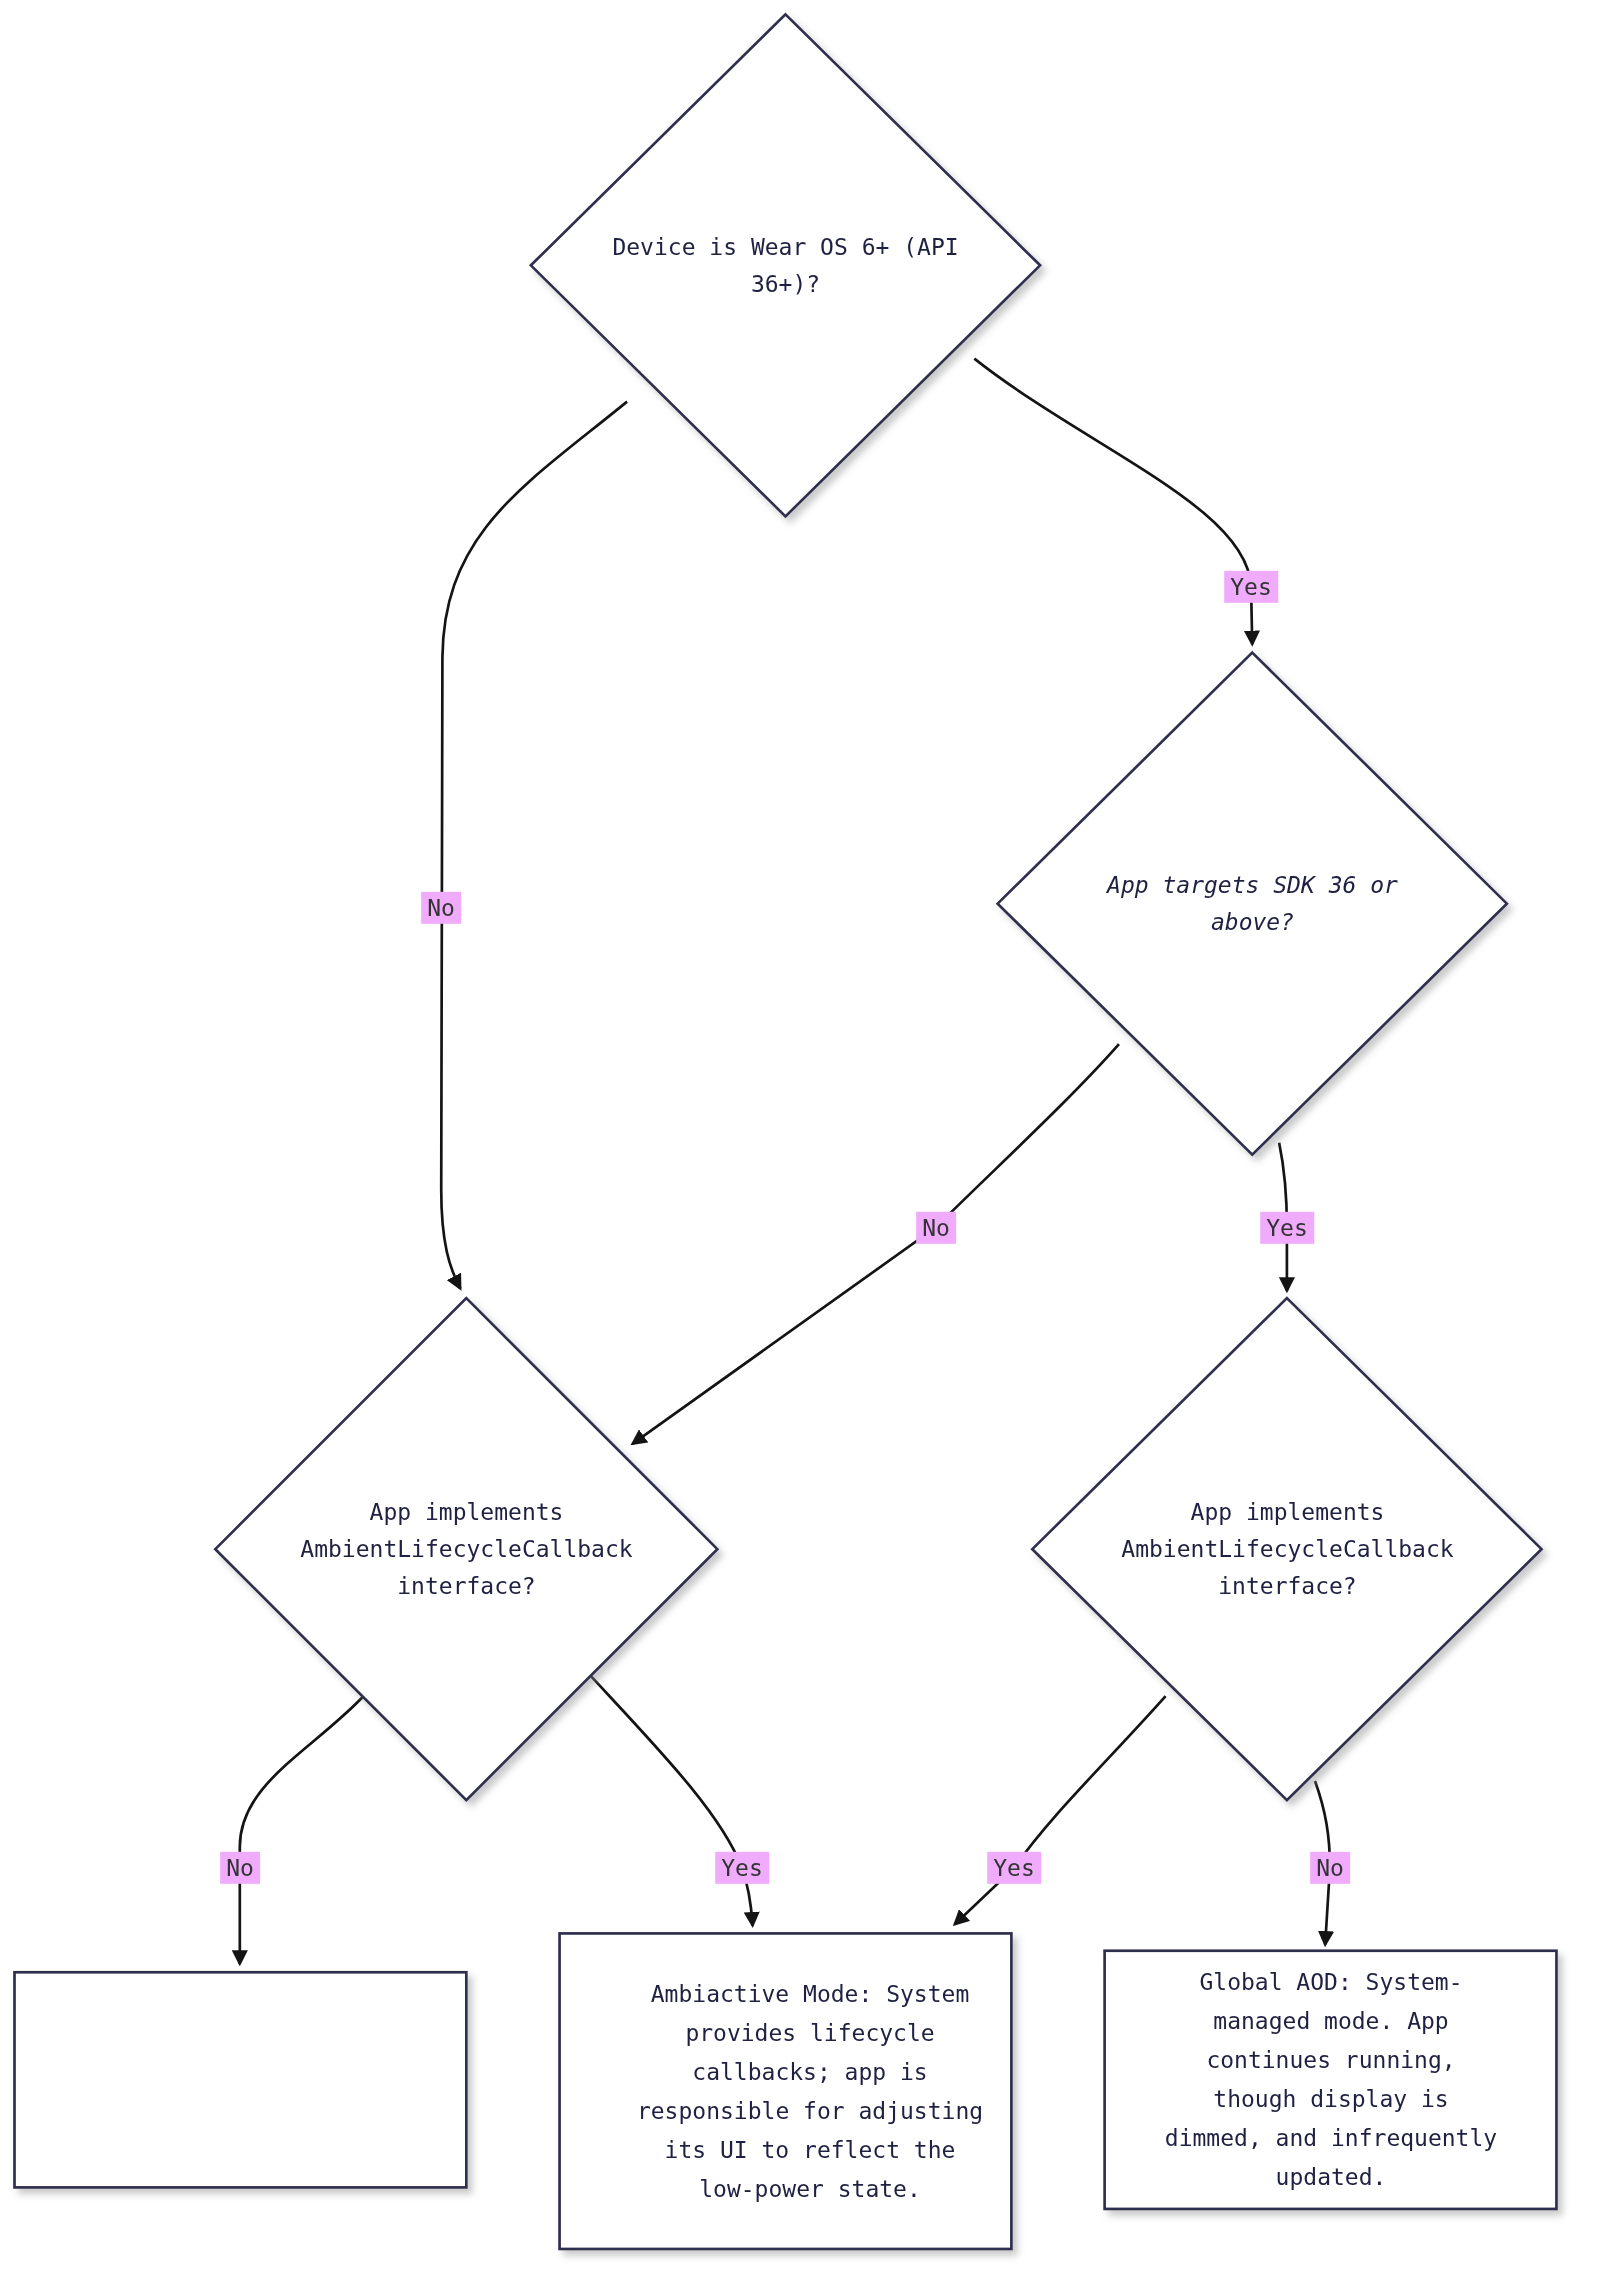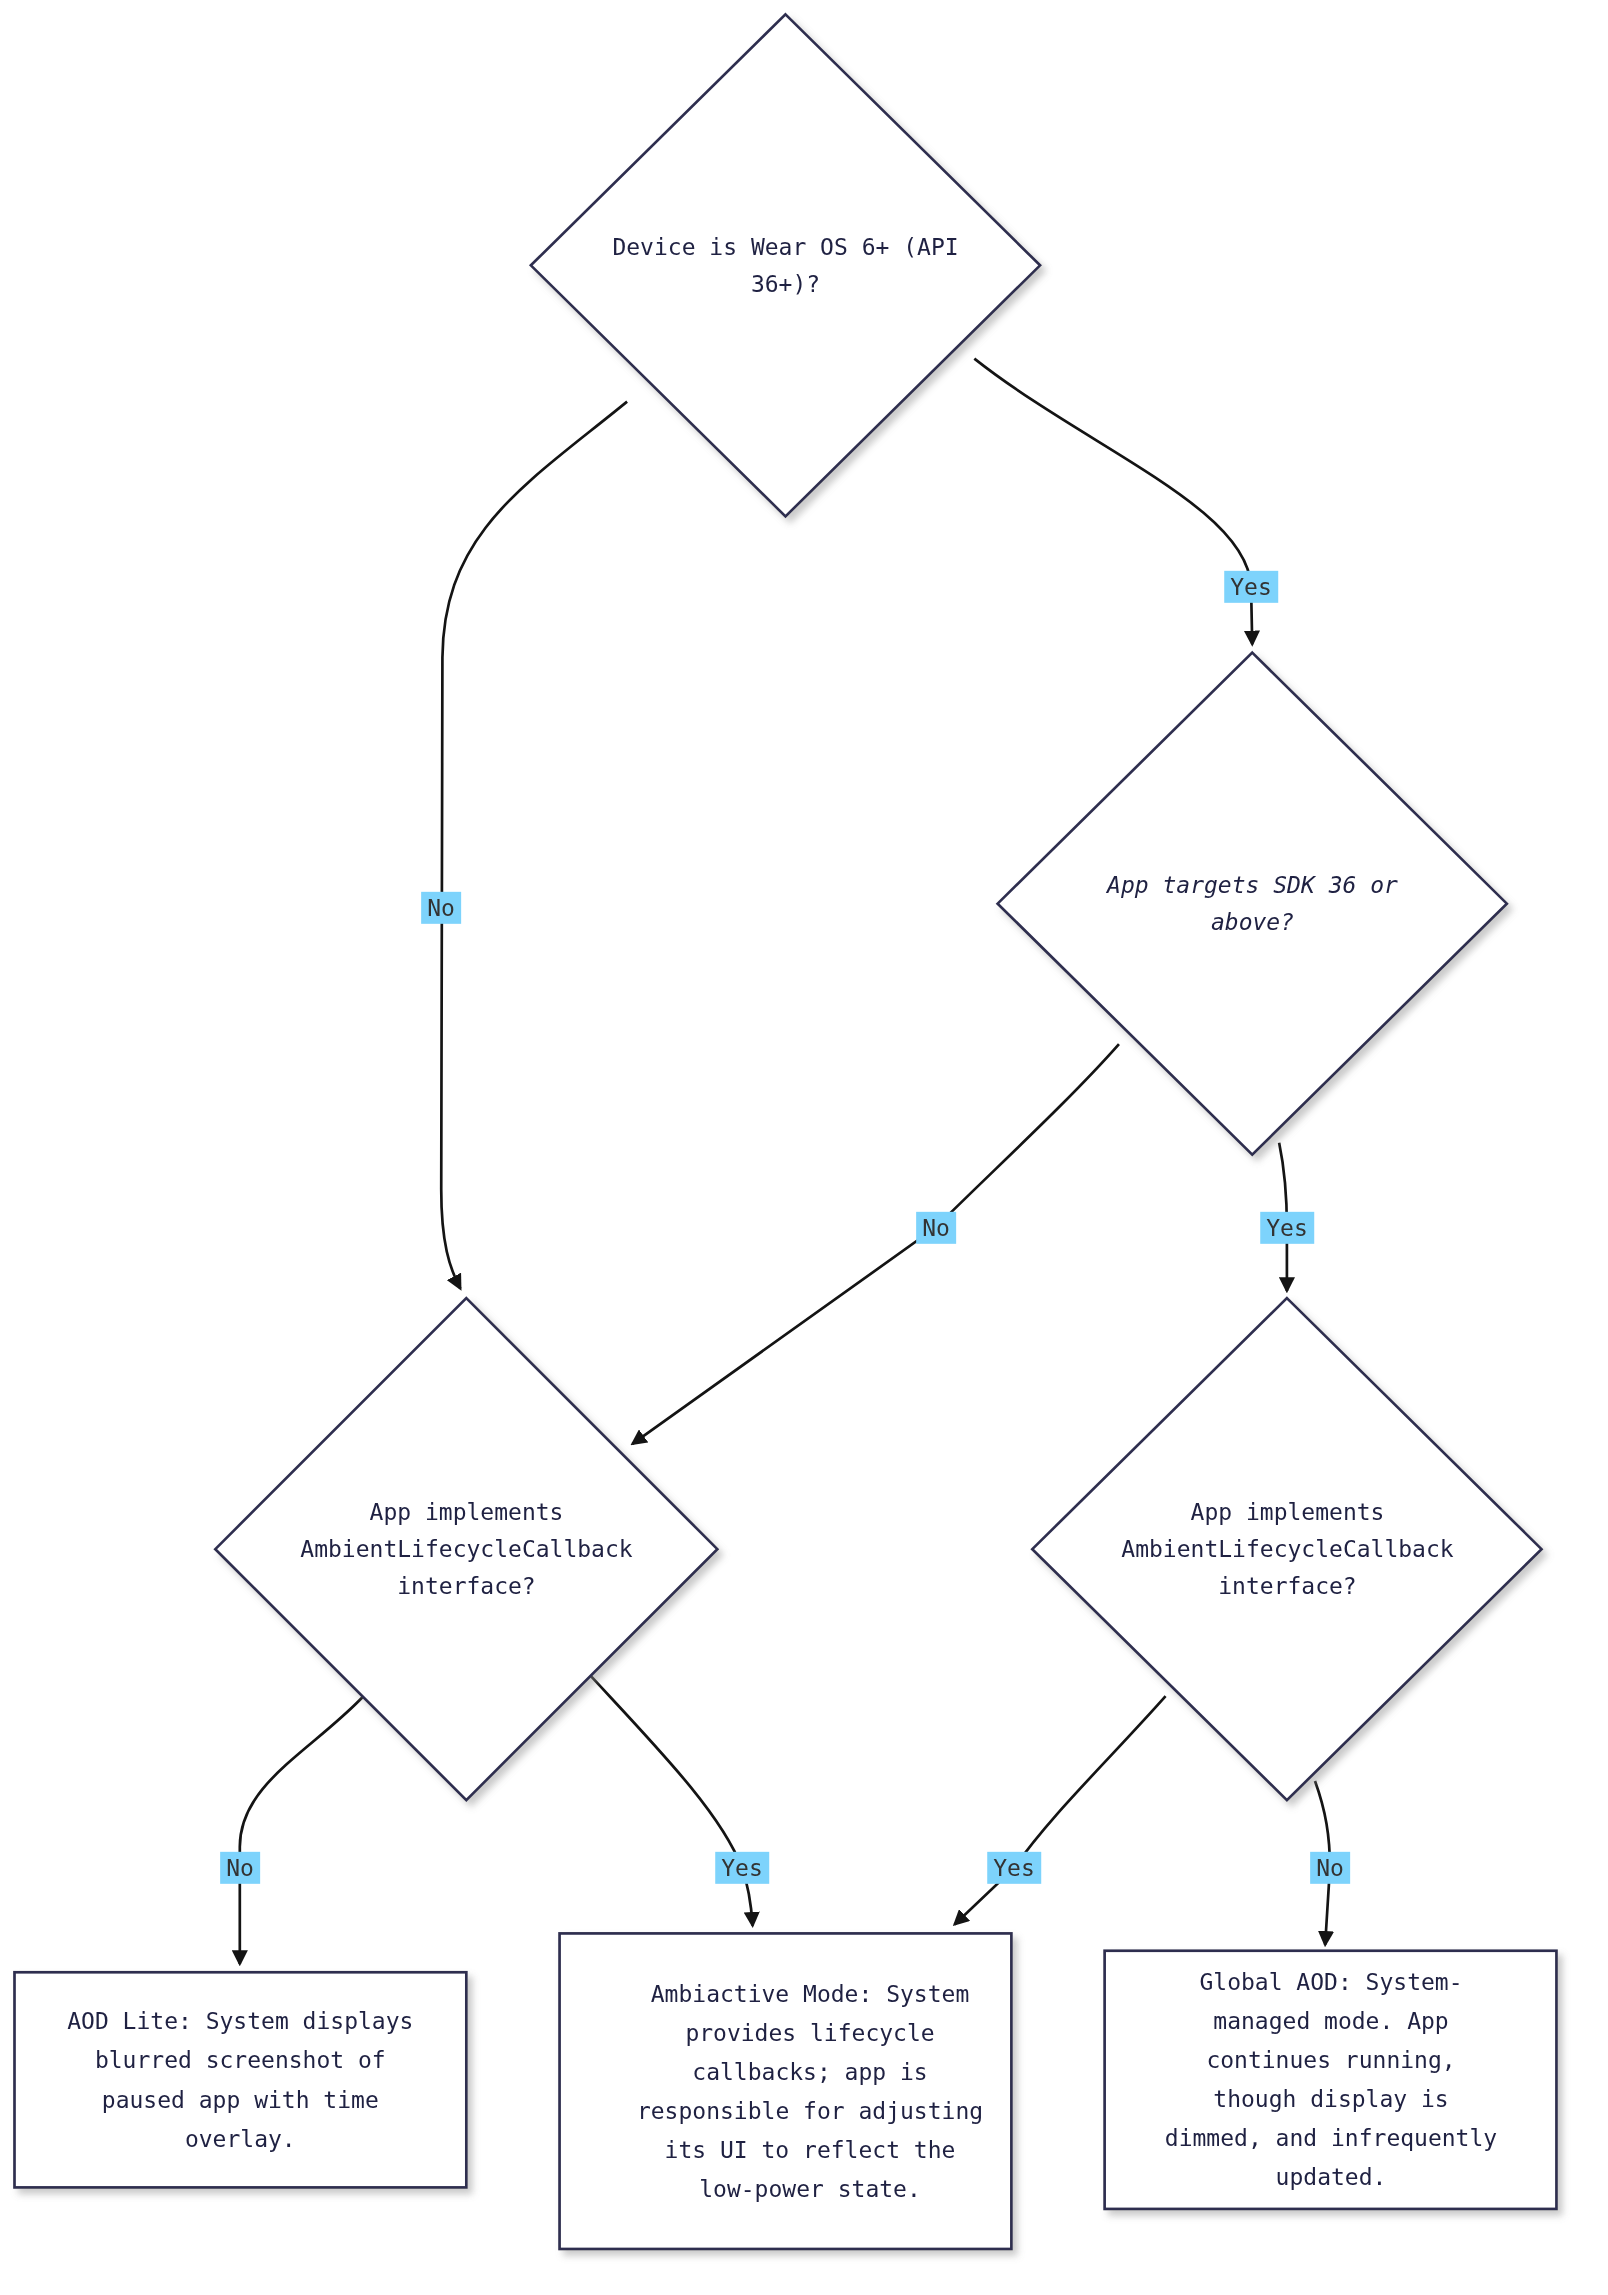--- a/index.html
+++ b/index.html
@@ -26,21 +26,21 @@
     display: flex; align-items: center; justify-content: center;
     text-align: center;
     color: #1f2142;
     font-size: 23px;
     line-height: 1.7;
     font-weight: normal;
   }
   .edge-label {
     position: absolute;
     transform: translate(-50%, -50%);
-    background: #7dd3fc;
+    background: #f0abfc;
     color: #333333;
     font-size: 23px;
     line-height: 1.25;
     padding: 1.8px 6px;
     white-space: nowrap;
   }
 </style>
 </head>
 <body>
 
@@ -87,23 +87,20 @@
   </div>
 
   <div class="node-label" style="left:281px; top:1478px; width:371px; height:143px;">
     <span>App implements AmbientLifecycleCallback interface?</span>
   </div>
 
   <div class="node-label" style="left:1102px; top:1478px; width:371px; height:143px;">
     <span>App implements AmbientLifecycleCallback interface?</span>
   </div>
 
-  <div class="box-label" style="left:14.3px; top:1973px; width:452px; height:215px; padding:0 47px;">
-    <span>AOD Lite: System displays blurred screenshot of paused app with time overlay.</span>
-  </div>
 
   <div class="box-label" style="left:560px; top:1934px; width:452px; height:316px; padding:0 47px;margin-left:24px;">
     <span>Ambiactive Mode: System provides lifecycle callbacks; app is responsible for adjusting its UI to reflect the low-power state.</span>
   </div>
 
   <div class="box-label" style="left:1105px; top:1951px; width:452px; height:258px; padding:12px 53px;">
     <span>Global AOD: System-managed mode. App continues running, though display is dimmed, and infrequently updated.</span>
   </div>
 
   <div class="edge-label" style="left:1251px; top:587px;">Yes</div>

